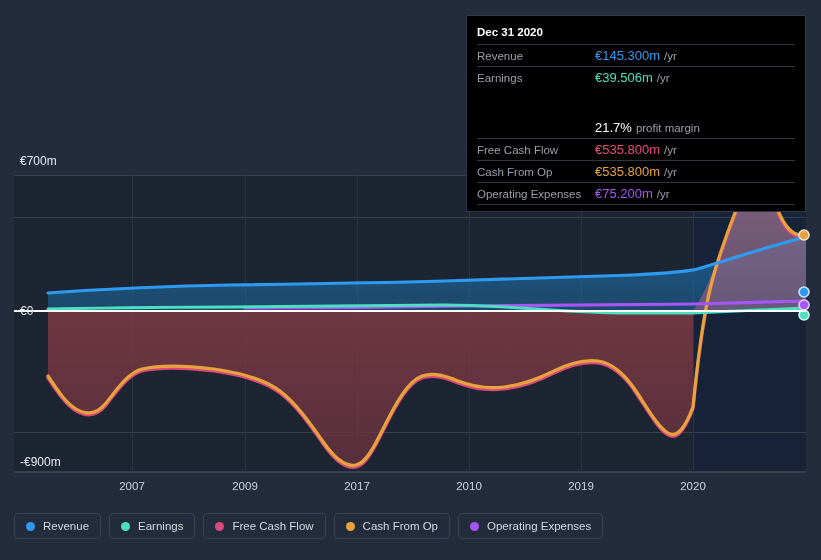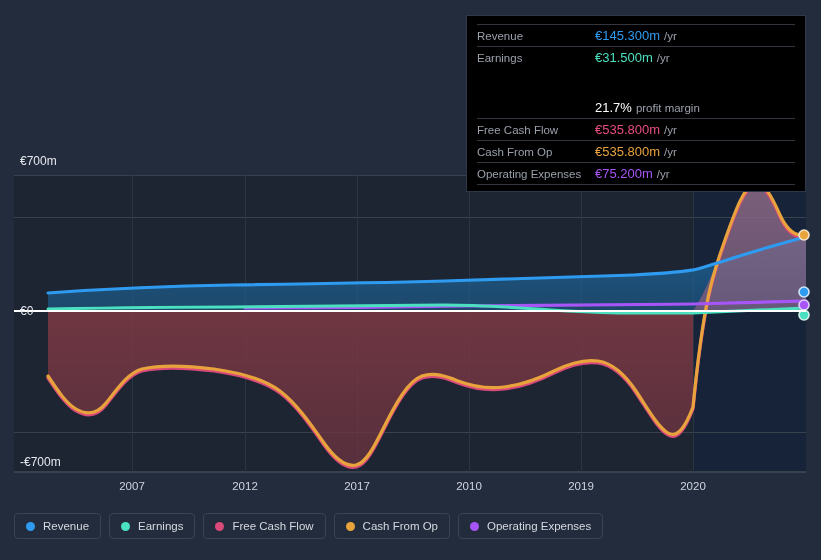--- a/index.html
+++ b/index.html
@@ -240,42 +240,43 @@
       <circle cx="790" cy="117" r="5" fill="#2e9bf0" stroke="#cfe6fa" stroke-width="1.6"></circle>
       <circle cx="790" cy="130" r="5" fill="#a855f7" stroke="#e0cdfb" stroke-width="1.6"></circle>
       <circle cx="790" cy="140" r="5" fill="#4be0c0" stroke="#cff5ec" stroke-width="1.6"></circle>
     </svg>
 
     <div class="zero-line" style="top:135px"></div>
   </div>
 
   <div class="y-label" style="left:20px; top:154px">€700m</div>
   <div class="y-label" style="left:20px; top:304px">€0</div>
-  <div class="y-label" style="left:20px; top:455px">-€700m</div>
+  <div class="y-label" style="left:20px; top:455px">-€900m</div>
 
   <div id="x-axis-line"></div>
 
   <div class="x-label" style="left:132px">2007</div>
-  <div class="x-label" style="left:245px">2012</div>
+  <div class="x-label" style="left:245px">2009</div>
   <div class="x-label" style="left:357px">2017</div>
   <div class="x-label" style="left:469px">2010</div>
   <div class="x-label" style="left:581px">2019</div>
   <div class="x-label" style="left:693px">2020</div>
 
   <div id="tooltip">
+    <div id="tooltip-date">Dec 31 2020</div>
 
     <div class="tt-row">
       <span class="tt-label">Revenue</span>
       <span class="tt-val" style="color:#2e9bf0">€145.300m</span>
       <span class="tt-unit">/yr</span>
     </div>
 
     <div class="tt-row">
       <span class="tt-label">Earnings</span>
-      <span class="tt-val" style="color:#4be0c0">€31.500m</span>
+      <span class="tt-val" style="color:#4be0c0">€39.506m</span>
       <span class="tt-unit">/yr</span>
     </div>
 
     <div class="tt-row sub">
       <span class="tt-label"></span>
       <span class="tt-val" style="color:#ffffff">21.7%</span>
       <span class="tt-unit">profit margin</span>
     </div>
 
     <div class="tt-row">

